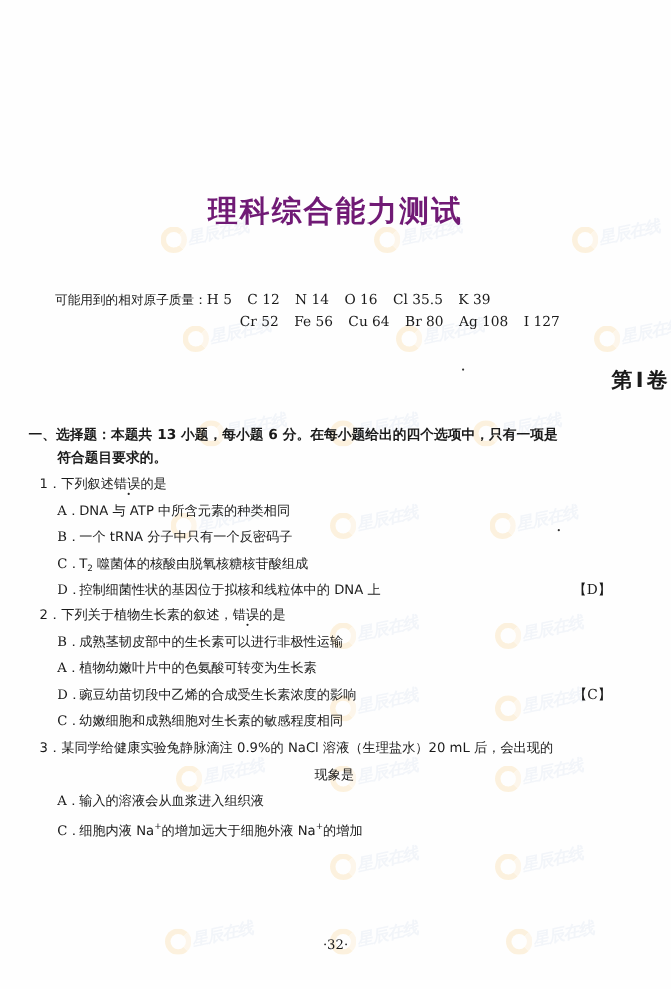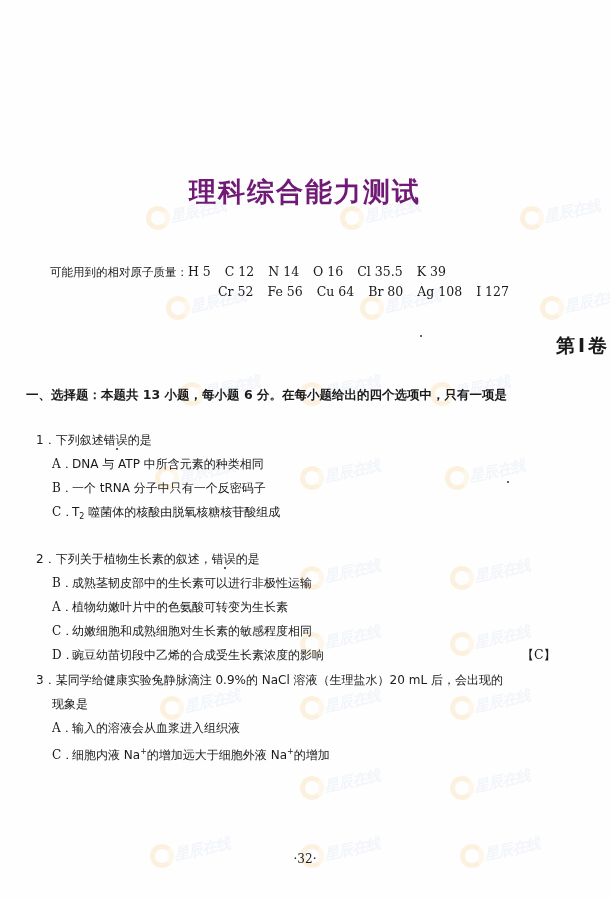--- a/index.html
+++ b/index.html
@@ -117,20 +117,21 @@
     }
     .q .stem {
       height: 24px;
       line-height: 24px;
       white-space: nowrap;
     }
     .q .stem2 {
       padding-left: 16px;
       height: 24px;
       line-height: 24px;
+      text-align: center;
     }
     .q .opt {
       height: 24px;
       line-height: 24px;
       padding-left: 16px;
       position: relative;
       white-space: nowrap;
     }
     .q .opt .letter {
       font-family: "DejaVu Serif", serif;
@@ -296,40 +297,42 @@
       <span class="el">Ag 108</span>
       <span class="el">I 127</span>
     </div>
   </div>
 
   <div class="section-title">第Ⅰ卷</div>
   <div class="speck" style="left:420px;top:335px"></div>
 
   <div class="instructions">
     <div>一、选择题：本题共 13 小题，每小题 6 分。在每小题给出的四个选项中，只有一项是</div>
+    <div class="line2">符合题目要求的。</div>
   </div>
 
   <div class="q" style="top:428px">
     <div class="stem">
       <span>1．</span><span>下列叙述</span><span class="emph">错误</span><span>的是</span>
     </div>
     <div class="opt"><span class="letter">A．</span><span>DNA 与 ATP 中所含元素的种类相同</span></div>
     <div class="opt"><span class="letter">B．</span><span>一个 tRNA 分子中只有一个反密码子</span></div>
     <div class="opt"><span class="letter">C．</span><span>T</span><sub>2</sub><span> 噬菌体的核酸由脱氧核糖核苷酸组成</span></div>
+    <div class="opt"><span class="letter">D．</span><span>控制细菌性状的基因位于拟核和线粒体中的 DNA 上</span><span class="answer">【D】</span></div>
   </div>
   <div class="speck" style="left:507px;top:481px"></div>
 
   <div class="q" style="top:547px">
     <div class="stem">
       <span>2．</span><span>下列关于植物生长素的叙述，</span><span class="emph">错误</span><span>的是</span>
     </div>
     <div class="opt"><span class="letter">B．</span><span>成熟茎韧皮部中的生长素可以进行非极性运输</span></div>
     <div class="opt"><span class="letter">A．</span><span>植物幼嫩叶片中的色氨酸可转变为生长素</span></div>
+    <div class="opt"><span class="letter">D．</span><span>豌豆幼苗切段中乙烯的合成受生长素浓度的影响</span><span class="answer">【C】</span></div>
     <div class="opt"><span class="letter">C．</span><span>幼嫩细胞和成熟细胞对生长素的敏感程度相同</span></div>
-    <div class="opt"><span class="letter">D．</span><span>豌豆幼苗切段中乙烯的合成受生长素浓度的影响</span><span class="answer">【C】</span></div>
   </div>
 
   <div class="q" style="top:668px">
     <div class="stem">
       <span>3．</span><span>某同学给健康实验兔静脉滴注 0.9%的 NaCl 溶液（生理盐水）20 mL 后，会出现的</span>
     </div>
     <div class="stem2">现象是</div>
     <div class="opt"><span class="letter">A．</span><span>输入的溶液会从血浆进入组织液</span></div>
     <div class="opt"><span class="letter">C．</span><span>细胞内液 Na</span><sup>+</sup><span>的增加远大于细胞外液 Na</span><sup>+</sup><span>的增加</span></div>
   </div>

